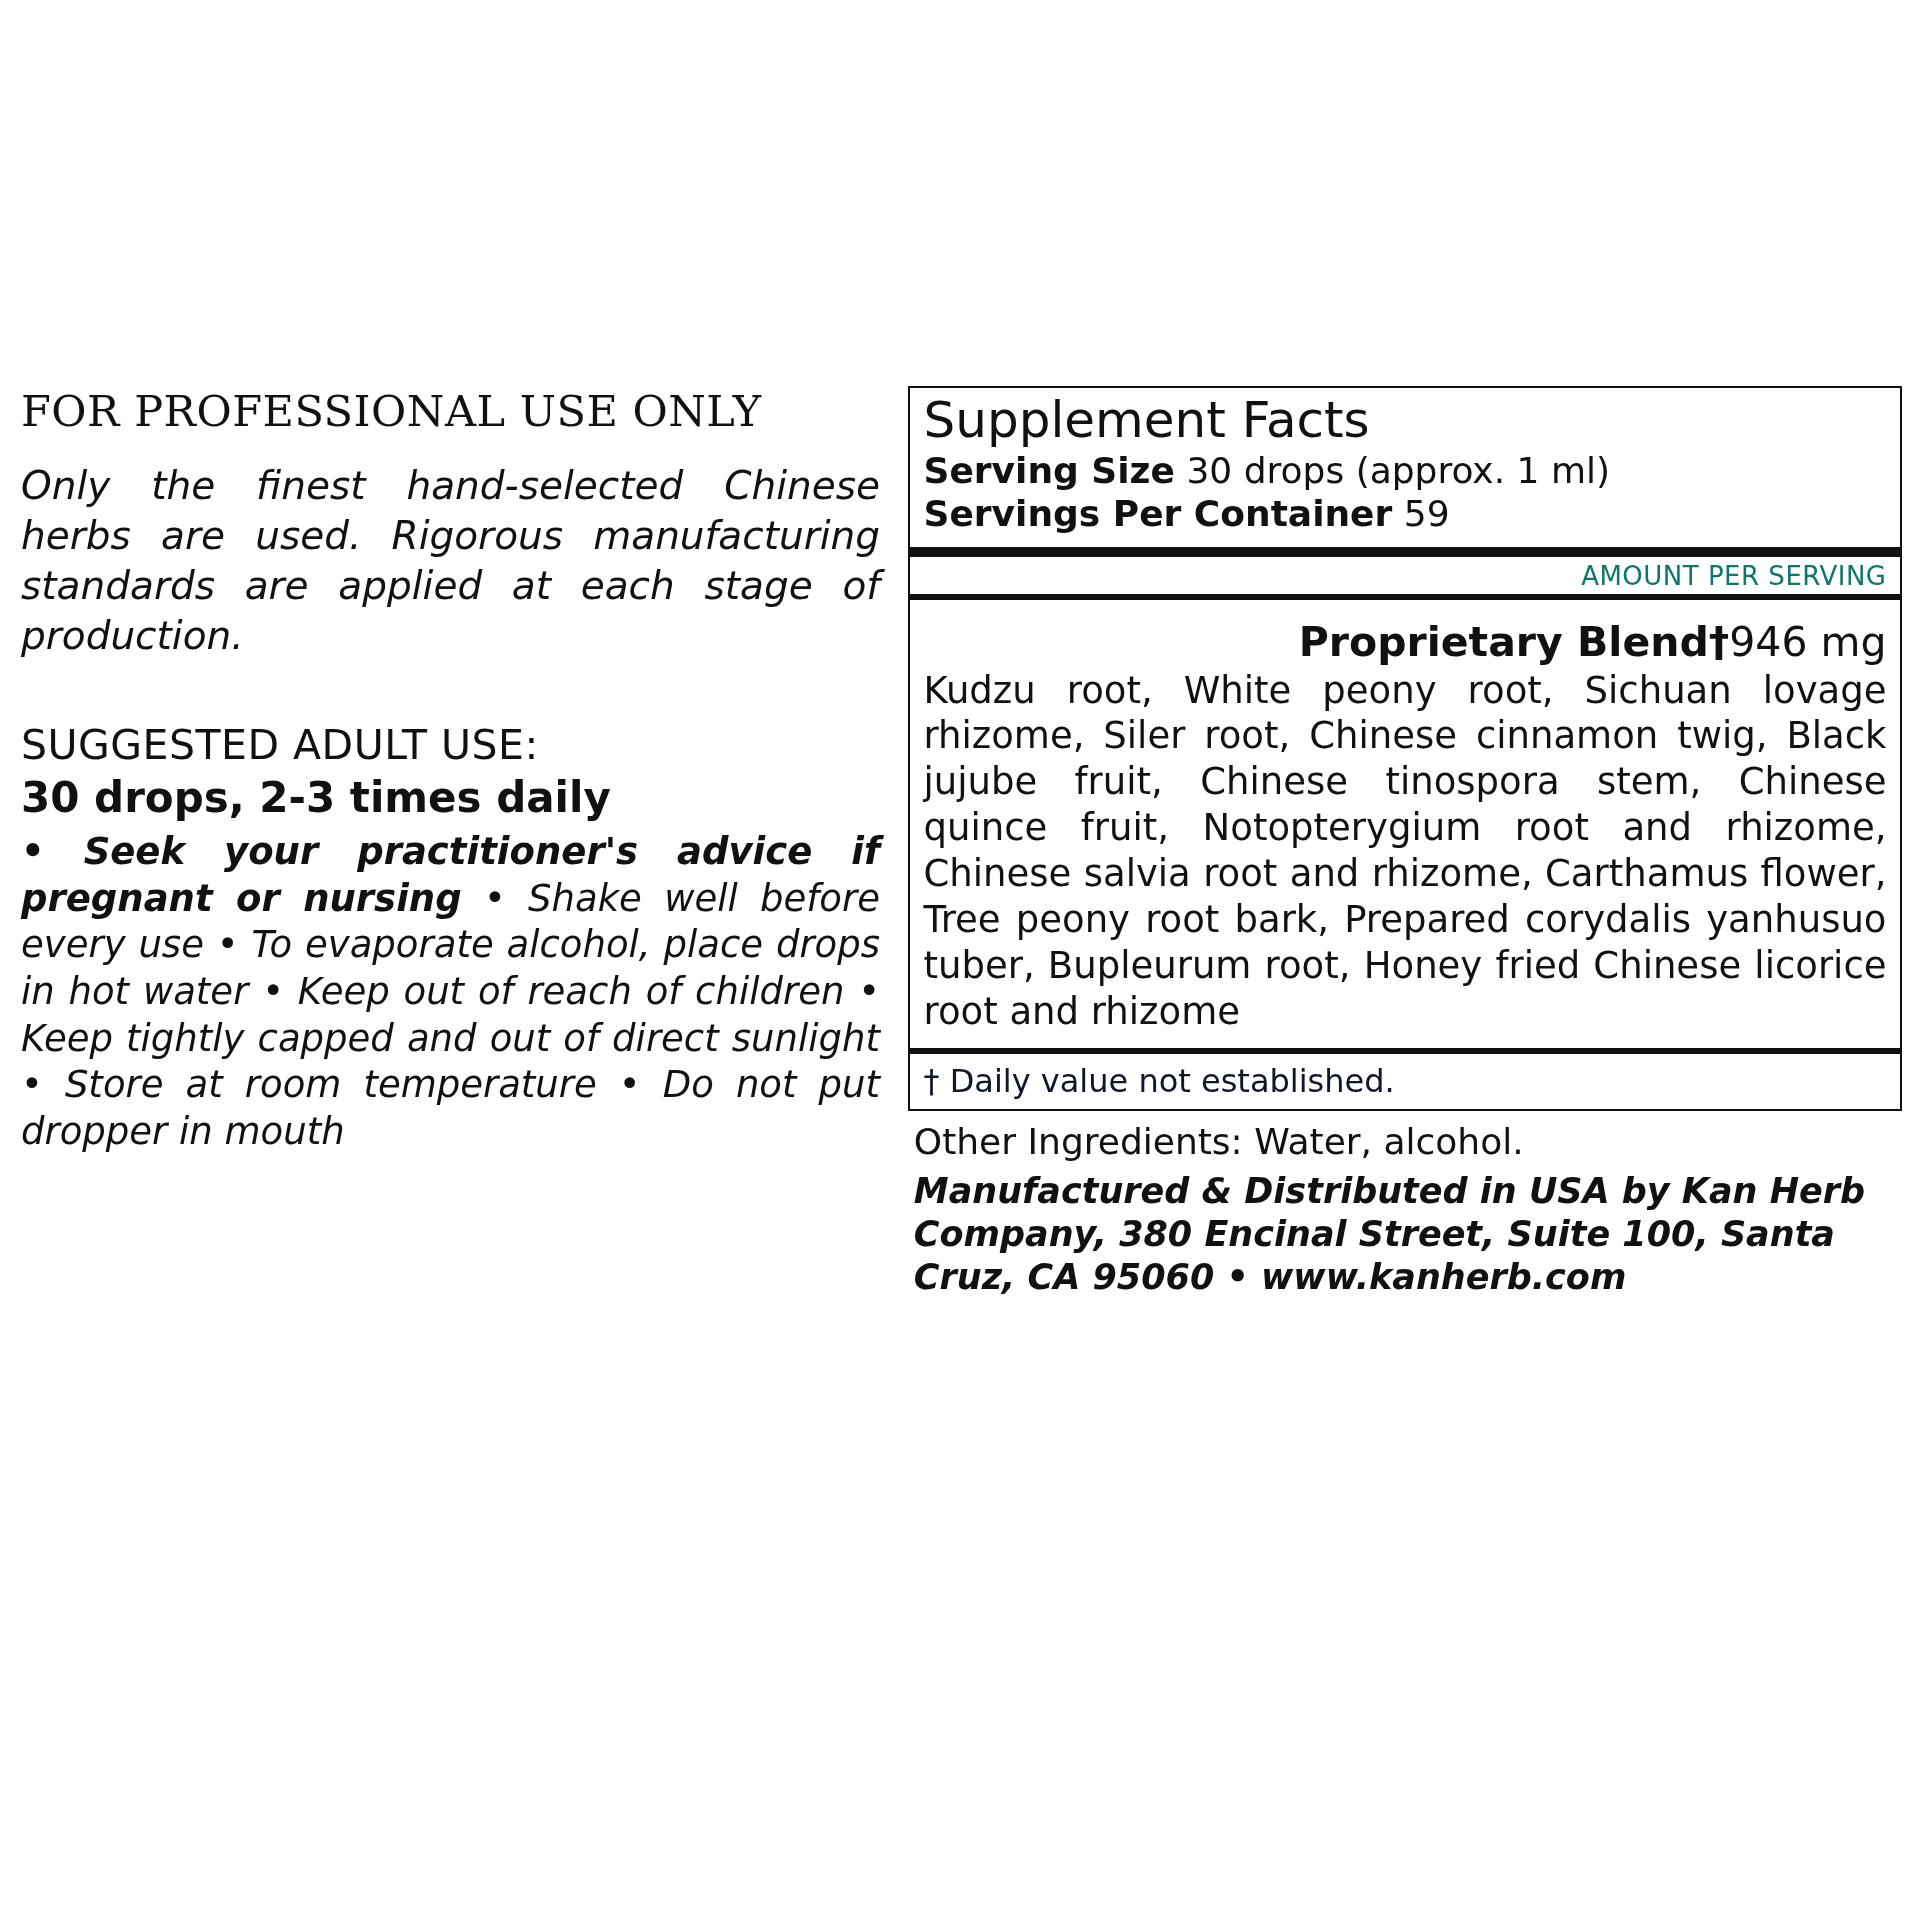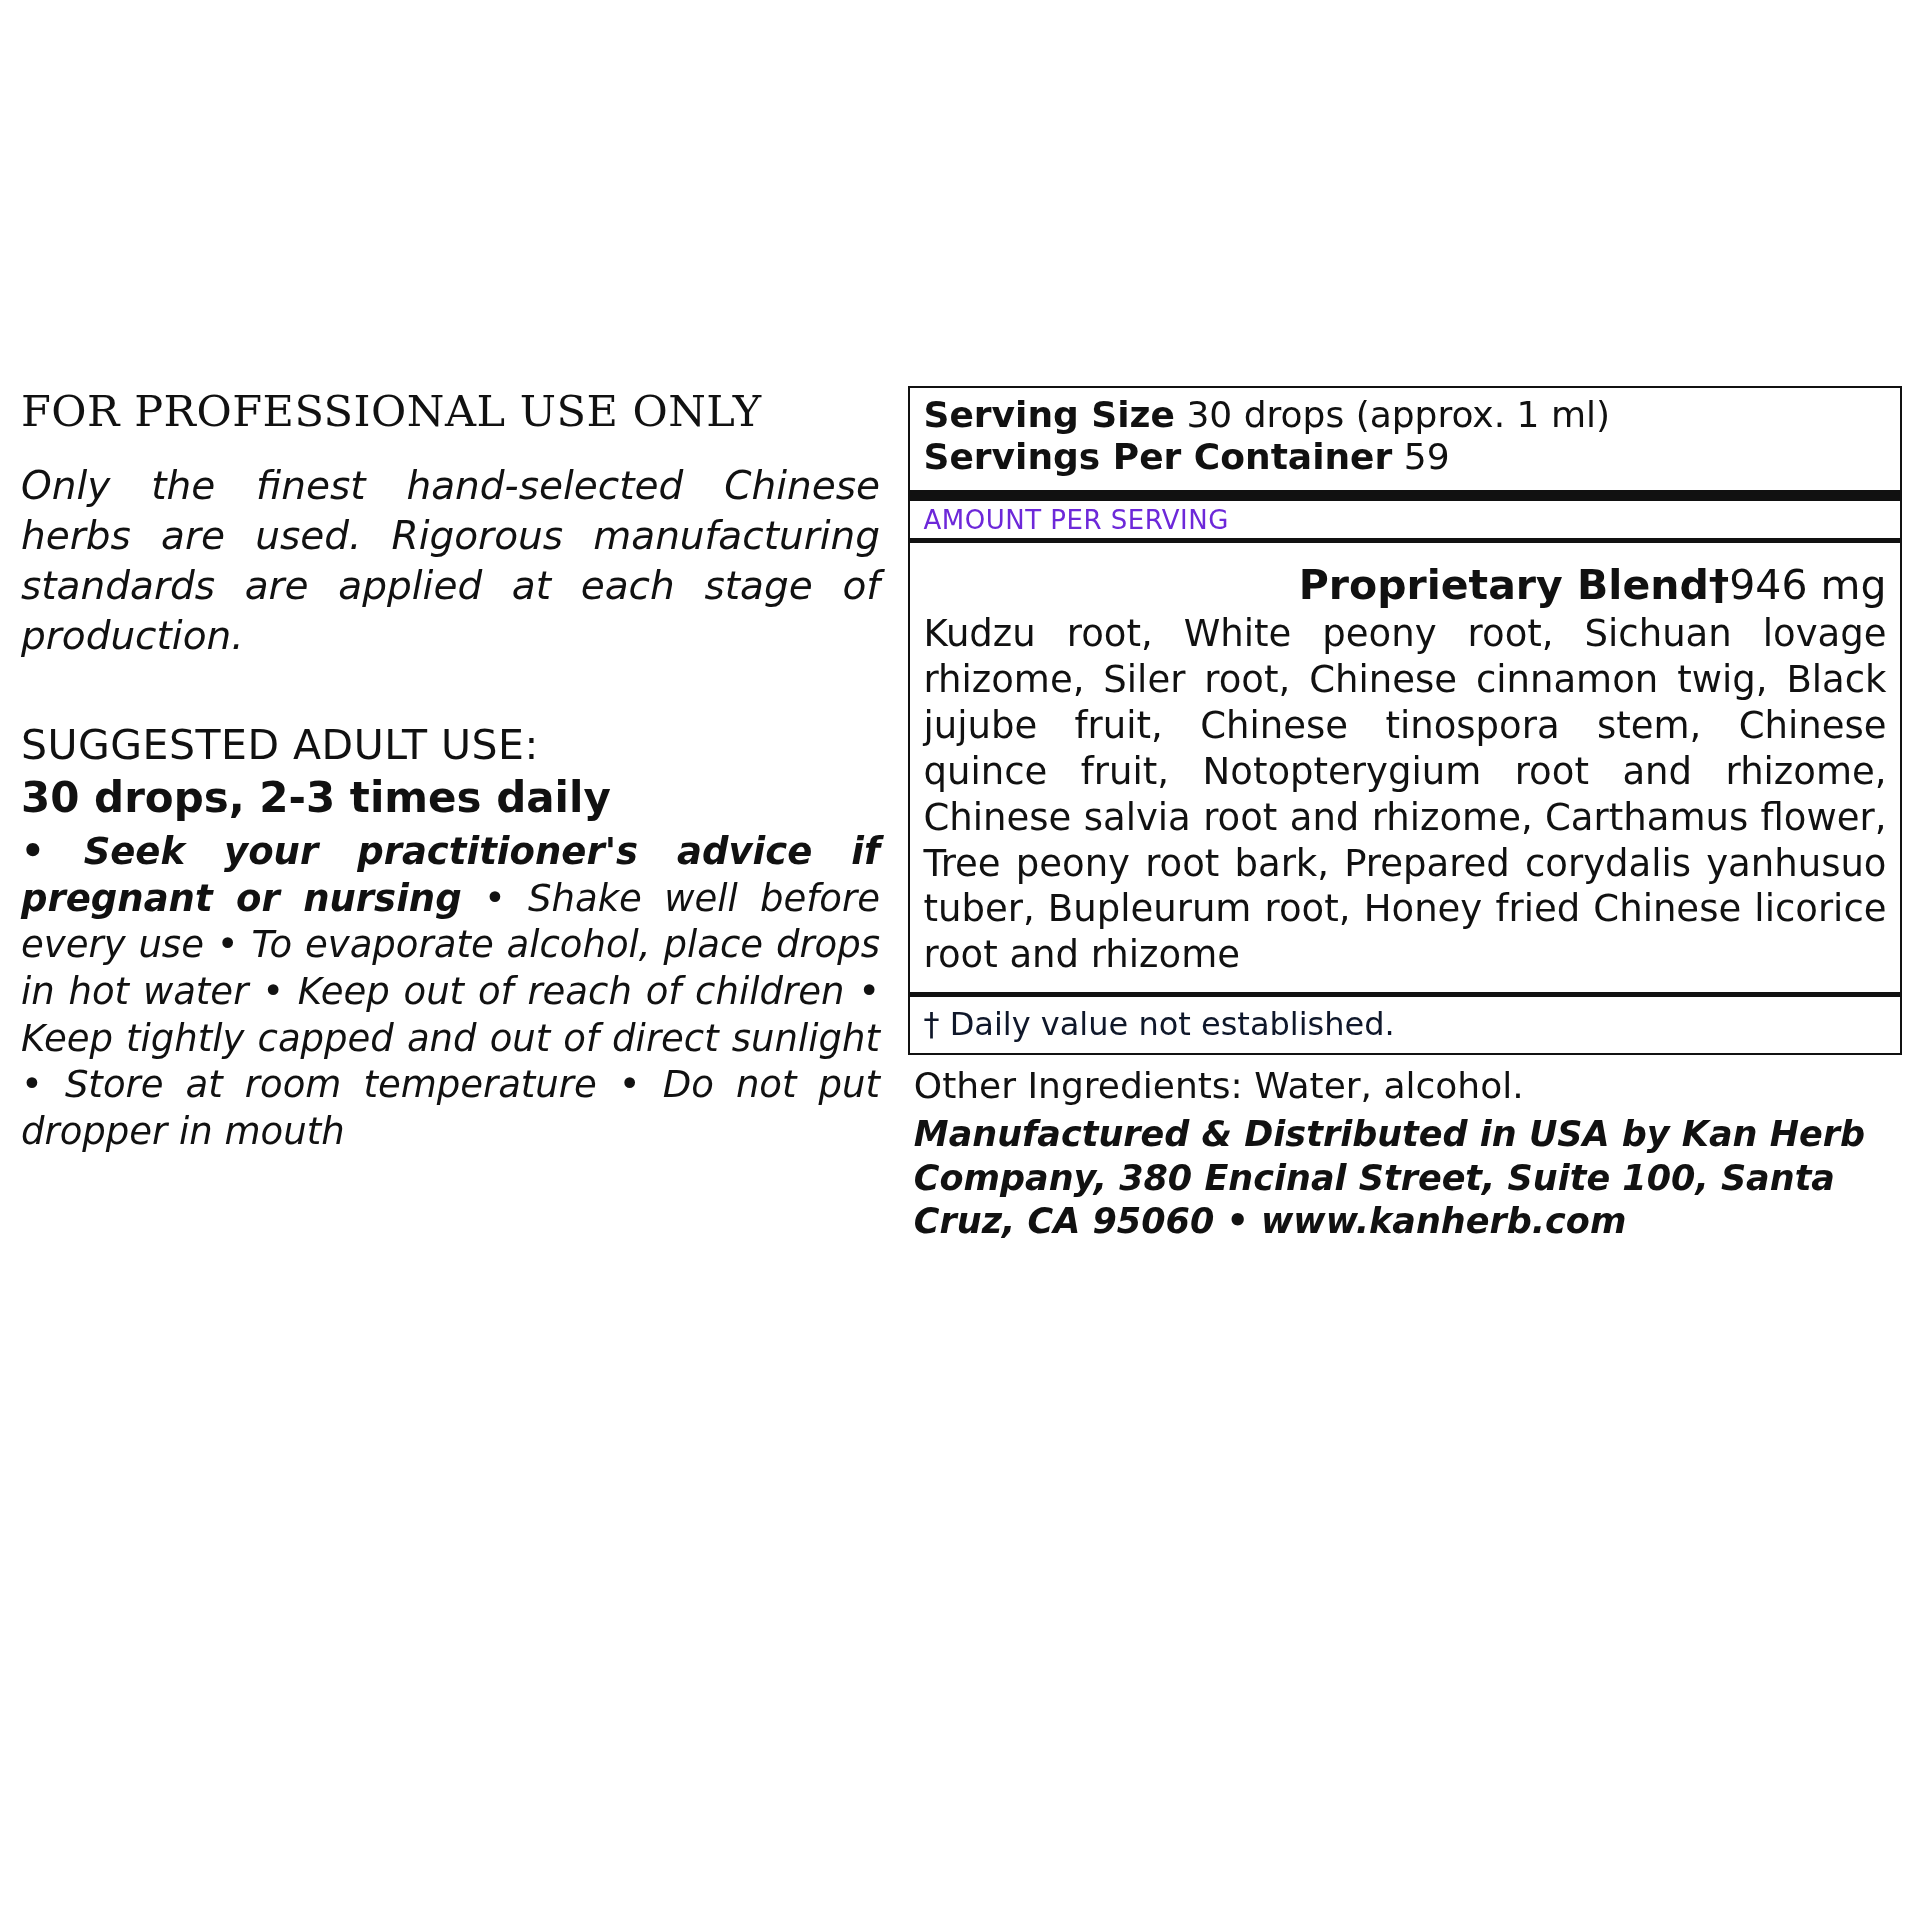--- a/index.html
+++ b/index.html
@@ -117,24 +117,25 @@
     height: 10.6px;
     background: #111;
     margin: 1.9px 0 0 0;
   }
   .rule-med {
     height: 5.8px;
     background: #111;
   }
 
   .amount-row {
+    text-align: right;
     font-size: 26px;
     letter-spacing: 0.5px;
     padding: 3.9px 13.5px 2.9px 13.5px;
-    color: #6d28d9;
+    color: #0f766e;
   }
 
   .blend-row {
     display: flex;
     justify-content: flex-end;
     align-items: baseline;
     padding: 5.8px 13.5px 0 13.5px;
     margin-top: 12px;
   }
   .blend-name {
@@ -193,20 +194,21 @@
     <div class="suggested-dose">30 drops, 2-3 times daily</div>
 
     <p class="warnings"><b>• Seek your practitioner's advice if pregnant or nursing</b><span> • Shake well before every use • To evaporate alcohol, place drops in hot water • Keep out of reach of children • Keep tightly capped and out of direct sunlight • Store at room temperature • Do not put dropper in mouth</span></p>
   </div>
 
   <div class="right-col">
 
     <div class="facts-box">
 
       <div class="facts-head">
+        <div class="facts-title">Supplement Facts</div>
 
         <div class="serving-line">
           <span class="lbl">Serving Size</span>
           <span>30 drops (approx. 1 ml)</span>
         </div>
 
         <div class="serving-line">
           <span class="lbl">Servings Per Container</span>
           <span>59</span>
         </div>

